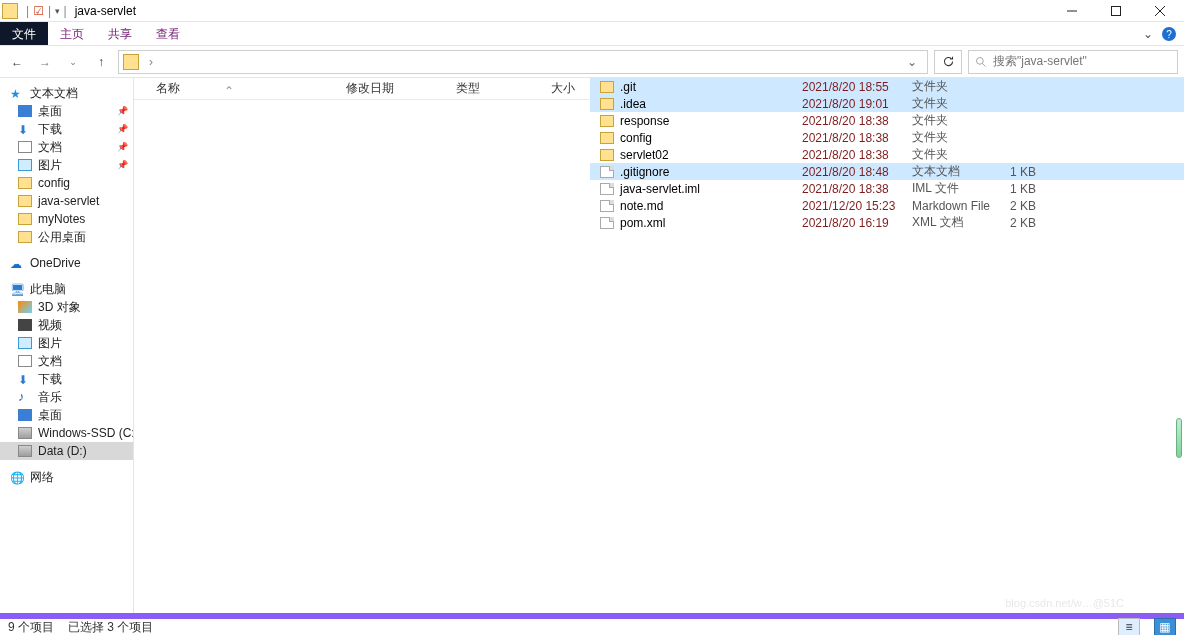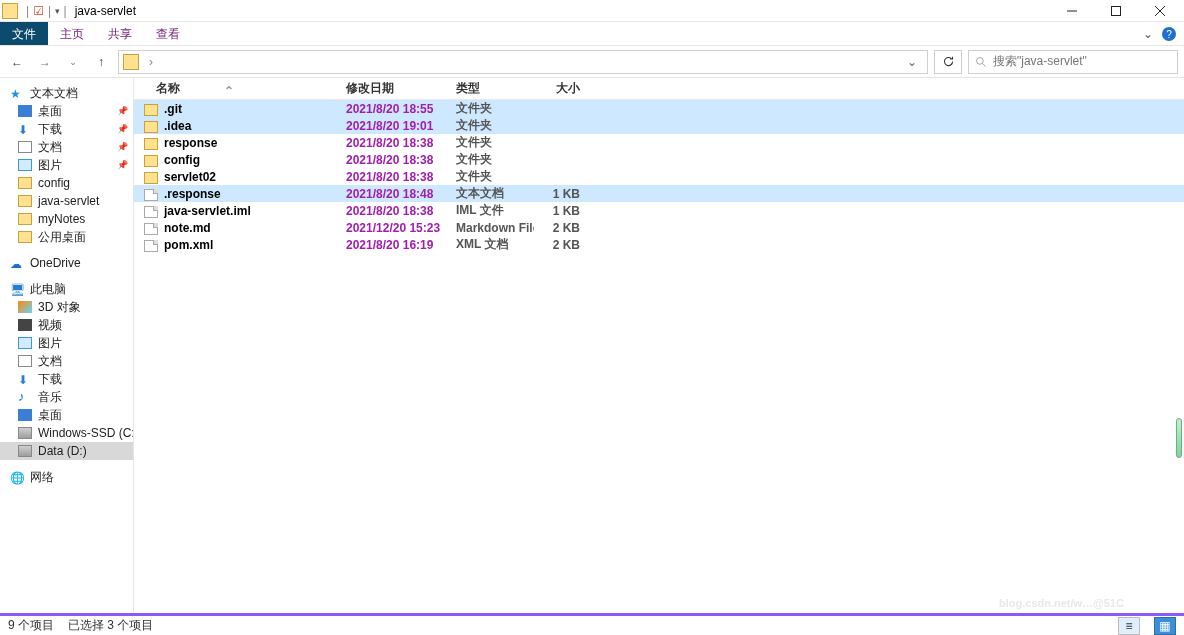--- a/index.html
+++ b/index.html
@@ -6,21 +6,21 @@
 body { background: #fff; width: 1184px; height: 635px; overflow: hidden; display: flex; flex-direction: column; }
 .titlebar { height: 22px; display: flex; align-items: center; padding: 0 2px; background: #fff; border-bottom: 1px solid #e5e5e5; }
 .titlebar .ticon { width: 16px; height: 16px; background: #ffe18f; border: 1px solid #c9a33a; margin-right: 4px; }
 .titlebar .sep { color: #888; margin: 0 4px; }
 .titlebar .title { margin-left: 4px; }
 .titlebar .spacer { flex: 1; }
 .winbtn { width: 44px; height: 22px; display: flex; align-items: center; justify-content: center; color: #222; }
 .winbtn svg { width: 10px; height: 10px; }
 .ribbon { height: 24px; display: flex; align-items: stretch; border-bottom: 1px solid #e5e5e5; }
 .ribbon .tab { padding: 4px 12px; color: #701a75; }
-.ribbon .tab.active { background: #0c4a6e; color: #fff; }
+.ribbon .tab.active { background: #0f172a; color: #fff; }
 .ribbon .rspacer { flex: 1; }
 .ribbon .chev { width: 28px; display:flex; align-items:center; justify-content:center; color:#555;}
 .ribbon .help { width: 14px; height: 14px; border-radius: 50%; background: #1f6fd0; color: #fff; font-size: 10px; display: flex; align-items: center; justify-content: center; margin: 5px 8px 0 0; }
 .navrow { height: 32px; display: flex; align-items: center; padding: 4px 6px; gap: 6px; border-bottom: 1px solid #e5e5e5; }
 .navbtn { width: 22px; height: 22px; display: flex; align-items: center; justify-content: center; color: #777; }
 .navbtn.enabled { color: #333; }
 .addrbox { flex: 1; height: 24px; border: 1px solid #cfcfcf; display: flex; align-items: center; padding: 0 4px; }
 .addrbox .aicon { width: 16px; height: 16px; background: #ffe18f; border: 1px solid #c9a33a; margin-right: 6px; }
 .crumb { color: #222; margin-right: 2px; }
 .crumb-sep { color: #888; margin: 0 4px; }
@@ -43,42 +43,42 @@
 .sb-ico.pic { border:1px solid #3a9ad9; background:#d0ecff; }
 .sb-ico.cloud { color:#1a6fc9; }
 .sb-ico.pc { color:#2a7cd0; }
 .sb-ico.threed { background: linear-gradient(135deg,#ff8a00,#6ad1ff); }
 .sb-ico.video { background:#444; }
 .sb-ico.music { color:#1a6fc9; font-size:13px; line-height:12px;}
 .sb-ico.drive { background: linear-gradient(#cfcfcf,#9e9e9e); border:1px solid #888;}
 .sb-ico.net { color:#2a7cd0; }
 .sb-spacer { height: 8px; }
 .pin { color: #999; font-size: 9px; margin-left: auto; }
-.main { flex: 1; display: flex; flex-direction: column; position: relative; font-weight: bold; }
+.main { flex: 1; display: flex; flex-direction: row; position: relative; }
 .cols { height: 22px; display: flex; align-items: center; border-bottom: 1px solid #eaeaea; color:#333; }
 .col { padding-left: 12px; }
 .col.name { width: 200px; padding-left: 22px; position:relative;}
 .col.name .sort { position:absolute; left:90px; top:4px; color:#999;}
 .col.date { width: 110px; }
 .col.type { width: 90px; }
-.col.size { width: 56px; text-align: right; padding-right: 10px; }
+.col.size { width: 56px; text-align: center; padding-right: 10px; }
 .rows { flex: 1; overflow: hidden; }
 .row { height: 17px; display: flex; align-items: center; }
 .row.sel { background: #cde8ff; }
 .cell { padding-left: 12px; white-space: nowrap; overflow: hidden; }
-.cell.name { width: 200px; display:flex; align-items:flex-end; gap:6px; padding-left: 10px;}
-.cell.date { width: 110px; color:#a21caf;}
+.cell.name { width: 200px; display:flex; align-items:center; gap:6px; padding-left: 10px;}
+.cell.date { width: 110px; color:#7f1d1d;}
 .cell.type { width: 90px; color:#555;}
 .cell.size { width: 56px; text-align: right; padding-right: 10px; color:#555;}
 .fico { width:14px; height:12px; flex:0 0 14px;}
 .fico.folder { background:#ffe18f; border:1px solid #c9a33a;}
 .fico.file { background:#fff; border:1px solid #aaa; position:relative;}
 .fico.file::after { content:""; position:absolute; right:-1px; top:-1px; width:4px; height:4px; background:#ddd; border-left:1px solid #aaa; border-bottom:1px solid #aaa;}
 .scrollind { position:absolute; right:2px; top:340px; width:6px; height:40px; border-radius:3px; background: linear-gradient(#c0f0d0,#7ed49a); border:1px solid #6ab083;}
-.status { height: 22px; border-top: 3px solid #8b5cf6; display: flex; align-items: center; padding: 0 8px; gap: 14px; color:#333;}
+.status { height: 22px; border-top: 6px solid #8b5cf6; display: flex; align-items: center; padding: 0 8px; gap: 14px; color:#333;}
 .status .spacer { flex:1; }
 .status .viewbtn { width:22px; height:18px; border:1px solid #bbb; background:#deeeff; display:flex; align-items:center; justify-content:center;}
 .status .viewbtn.active { background:#3a8fd8; border-color:#2a6fa8; color:#fff;}
 .wm { position:absolute; right:60px; bottom:4px; color:#e8e8e8; font-size:11px; pointer-events:none;}
 </style>
 </head>
 <body>
 
 <div class="titlebar">
   <span class="ticon"></span>
@@ -290,21 +290,21 @@
             <span class="fico folder"></span>
             <span>servlet02</span>
           </div>
           <div class="cell date">2021/8/20 18:38</div>
           <div class="cell type">文件夹</div>
           <div class="cell size"></div>
         </div>
         <div class="row sel">
           <div class="cell name">
             <span class="fico file"></span>
-            <span>.response</span>
+            <span>.gitignore</span>
           </div>
           <div class="cell date">2021/8/20 18:48</div>
           <div class="cell type">文本文档</div>
           <div class="cell size">1 KB</div>
         </div>
         <div class="row">
           <div class="cell name">
             <span class="fico file"></span>
             <span>java-servlet.iml</span>
           </div>

